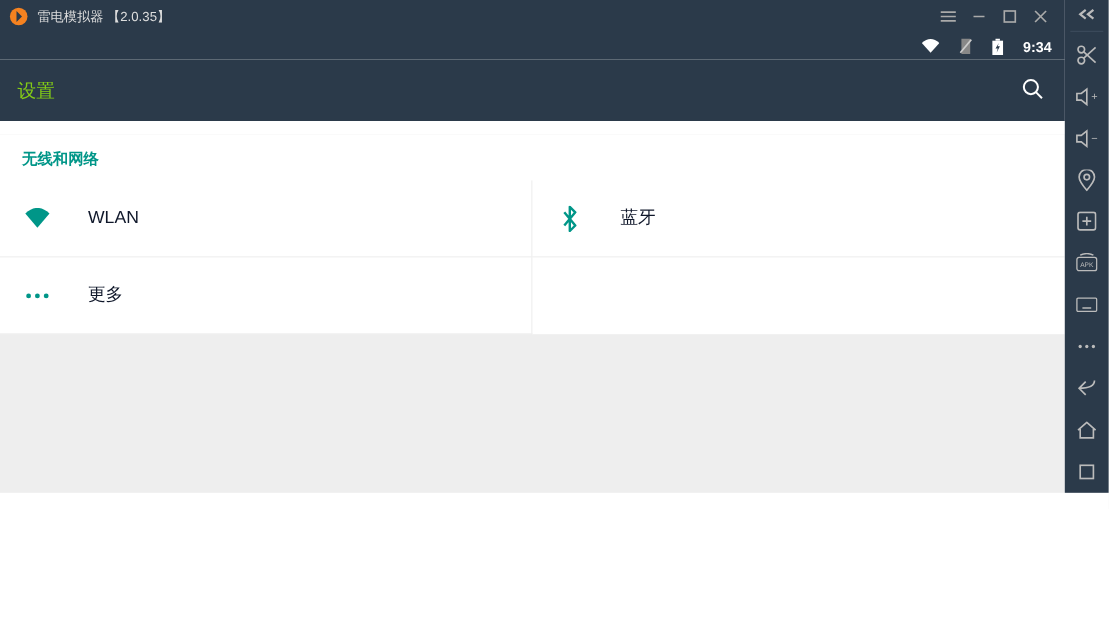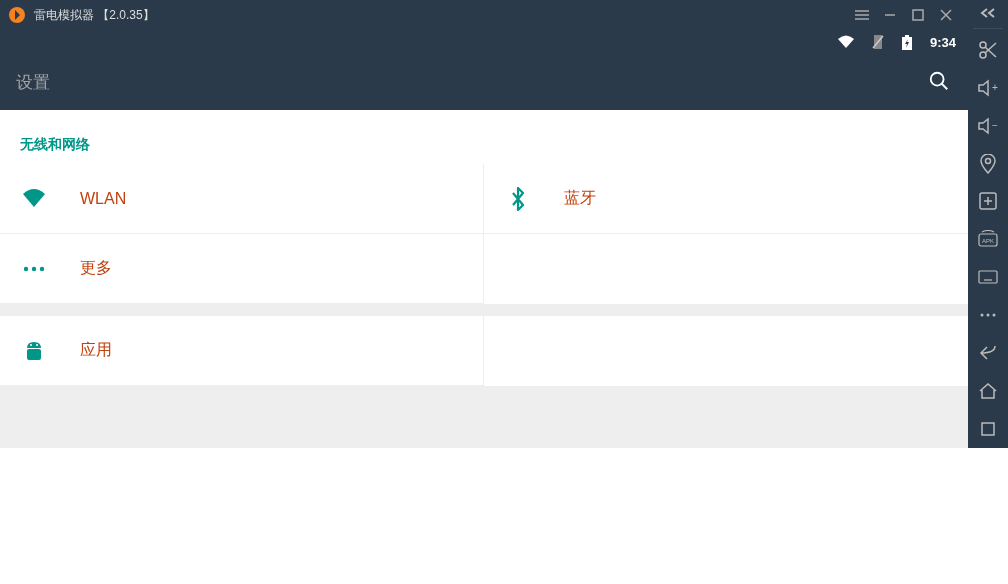--- a/index.html
+++ b/index.html
@@ -11,31 +11,31 @@
 
 .titlebar { height: 30px; background: #2b3a4a; display: flex; align-items: center; padding: 0 8px; }
 .titlebar-logo { width: 18px; height: 18px; margin-right: 8px; }
 .titlebar-title { color: #ddd; font-size: 12px; flex: 1; }
 .titlebar-btn { width: 28px; height: 28px; display: flex; align-items: center; justify-content: center; cursor: pointer; }
 
 .statusbar { height: 24px; background: #2b3a4a; display: flex; align-items: center; justify-content: flex-end; padding-right: 12px; gap: 18px; }
 .statusbar .time { color: #fff; font-size: 13px; font-weight: bold; }
 
 .appbar { height: 56px; background: #2b3a4a; display: flex; align-items: center; padding: 0 16px; }
-.appbar-title { color: #a3a3a3; font-size: 17px; flex: 1; }
+.appbar-title { color: #84cc16; font-size: 17px; flex: 1; }
 .appbar-search { width: 24px; height: 24px; cursor: pointer; }
 
 .content { flex: 1; overflow-y: auto; background: #eeeeee; margin-top: 12px; }
 .section { background: #fff; }
 .section-header { color: #009688; font-size: 14px; font-weight: 600; padding: 14px 20px 10px; }
 .section-body { display: flex; flex-wrap: wrap; }
 .setting-item { width: 50%; height: 70px; display: flex; align-items: center; padding-left: 20px; border-bottom: 1px solid #eee; cursor: pointer; }
 .setting-item:nth-child(odd) { border-right: 1px solid #eee; }
 .setting-icon { width: 28px; display: flex; justify-content: center; align-items: center; }
-.setting-label { color: #c2410c; font-size: 16px; margin-left: 32px; }
+.setting-label { color: #0f172a; font-size: 16px; margin-left: 32px; }
 .gap { height: 12px; background: #eeeeee; }
 
 .sb-btn { width: 40px; height: 44px; display: flex; align-items: center; justify-content: center; cursor: pointer; }
 .sb-sep { height: 1px; width: 30px; background: #3c4c5c; margin: 2px 0; }
 
 svg { display: block; }
 </style>
 </head>
 <body>
 
@@ -139,31 +139,20 @@
             <span class="setting-label">更多</span>
           </div>
           <div class="setting-item" style="border-bottom:none"></div>
         </div>
       </div>
 
       <div class="gap"></div>
 
       <div class="section">
         <div class="section-body">
-          <div class="setting-item">
-            <span class="setting-icon">
-                <svg width="22" height="22" viewBox="0 0 22 22">
-                  <path d="M4 8 Q4 2 11 2 Q18 2 18 8 Z" fill="#009688"></path>
-                  <rect x="4" y="9" width="14" height="11" rx="2" fill="#009688"></rect>
-                  <circle cx="8" cy="5" r="1" fill="#fff"></circle>
-                  <circle cx="14" cy="5" r="1" fill="#fff"></circle>
-                </svg>
-              </span>
-            <span class="setting-label">应用</span>
-          </div>
         </div>
       </div>
 
     </div>
   </div>
 
   <div class="right-sidebar">
     <div class="sb-btn" style="height:30px">
         <svg width="16" height="12" viewBox="0 0 16 12" stroke="#bbb" stroke-width="2" fill="none">
           <path d="M7 2 L2 6 L7 10 M14 2 L9 6 L14 10"></path>

